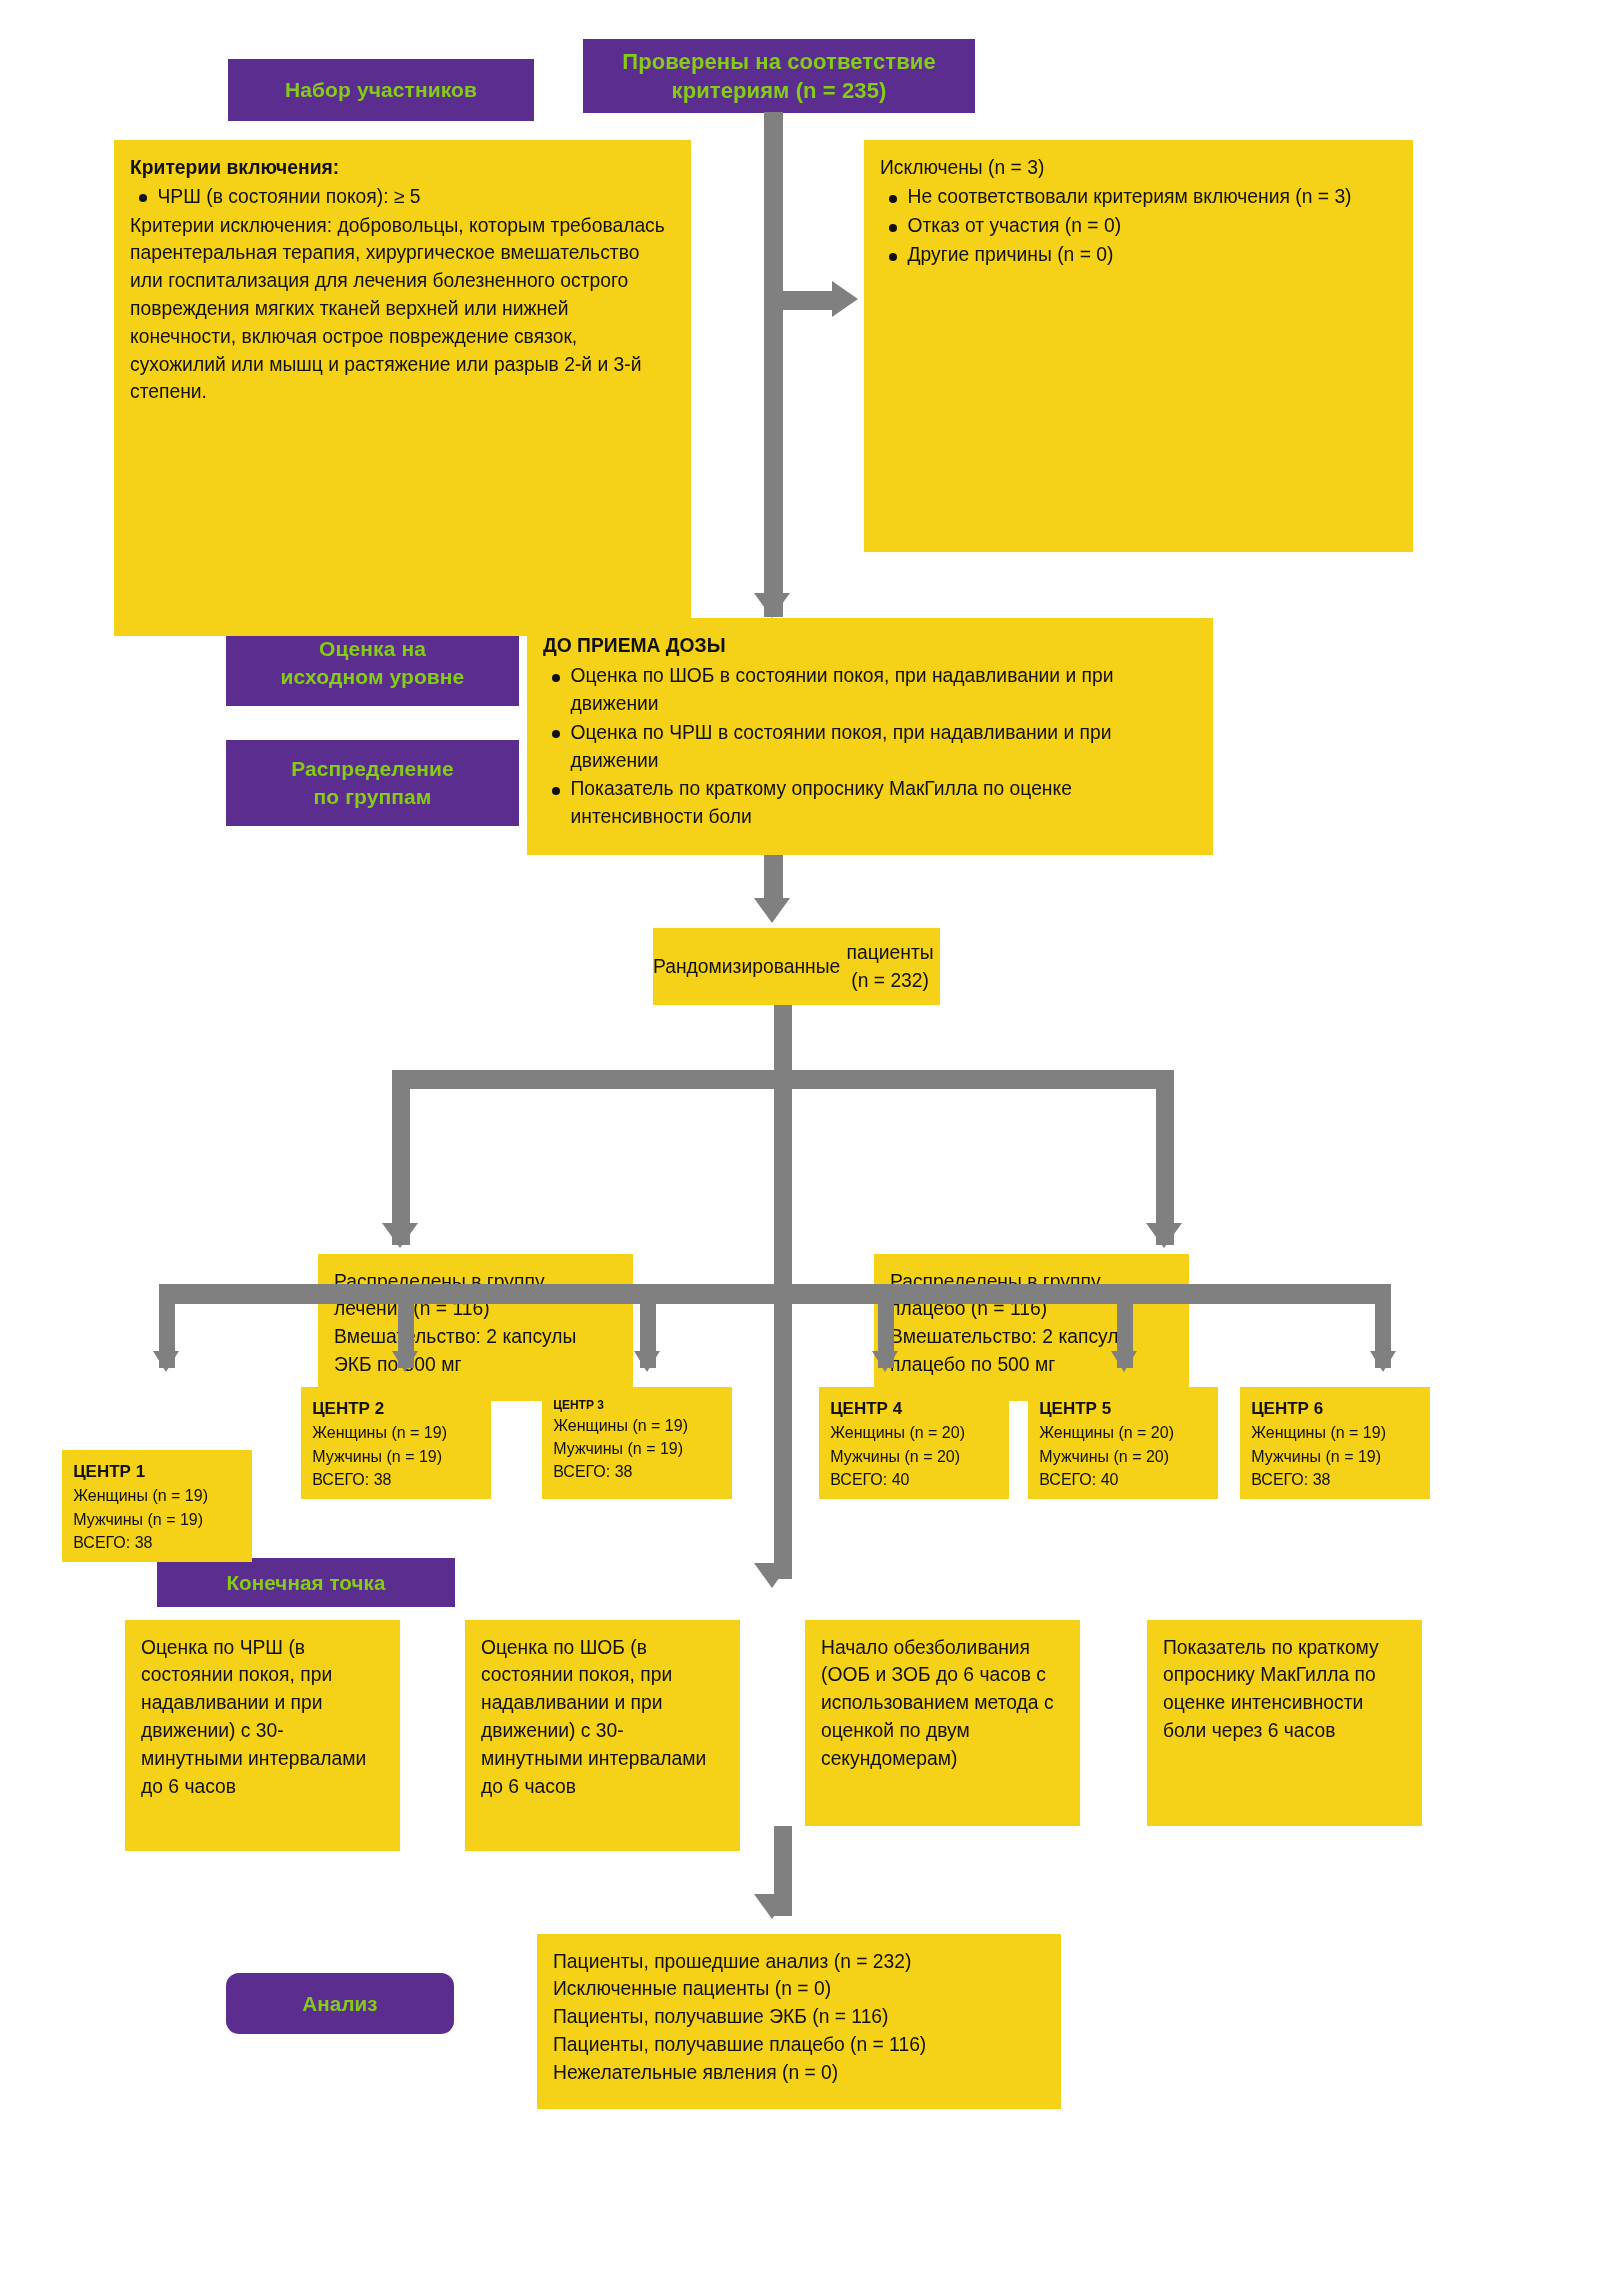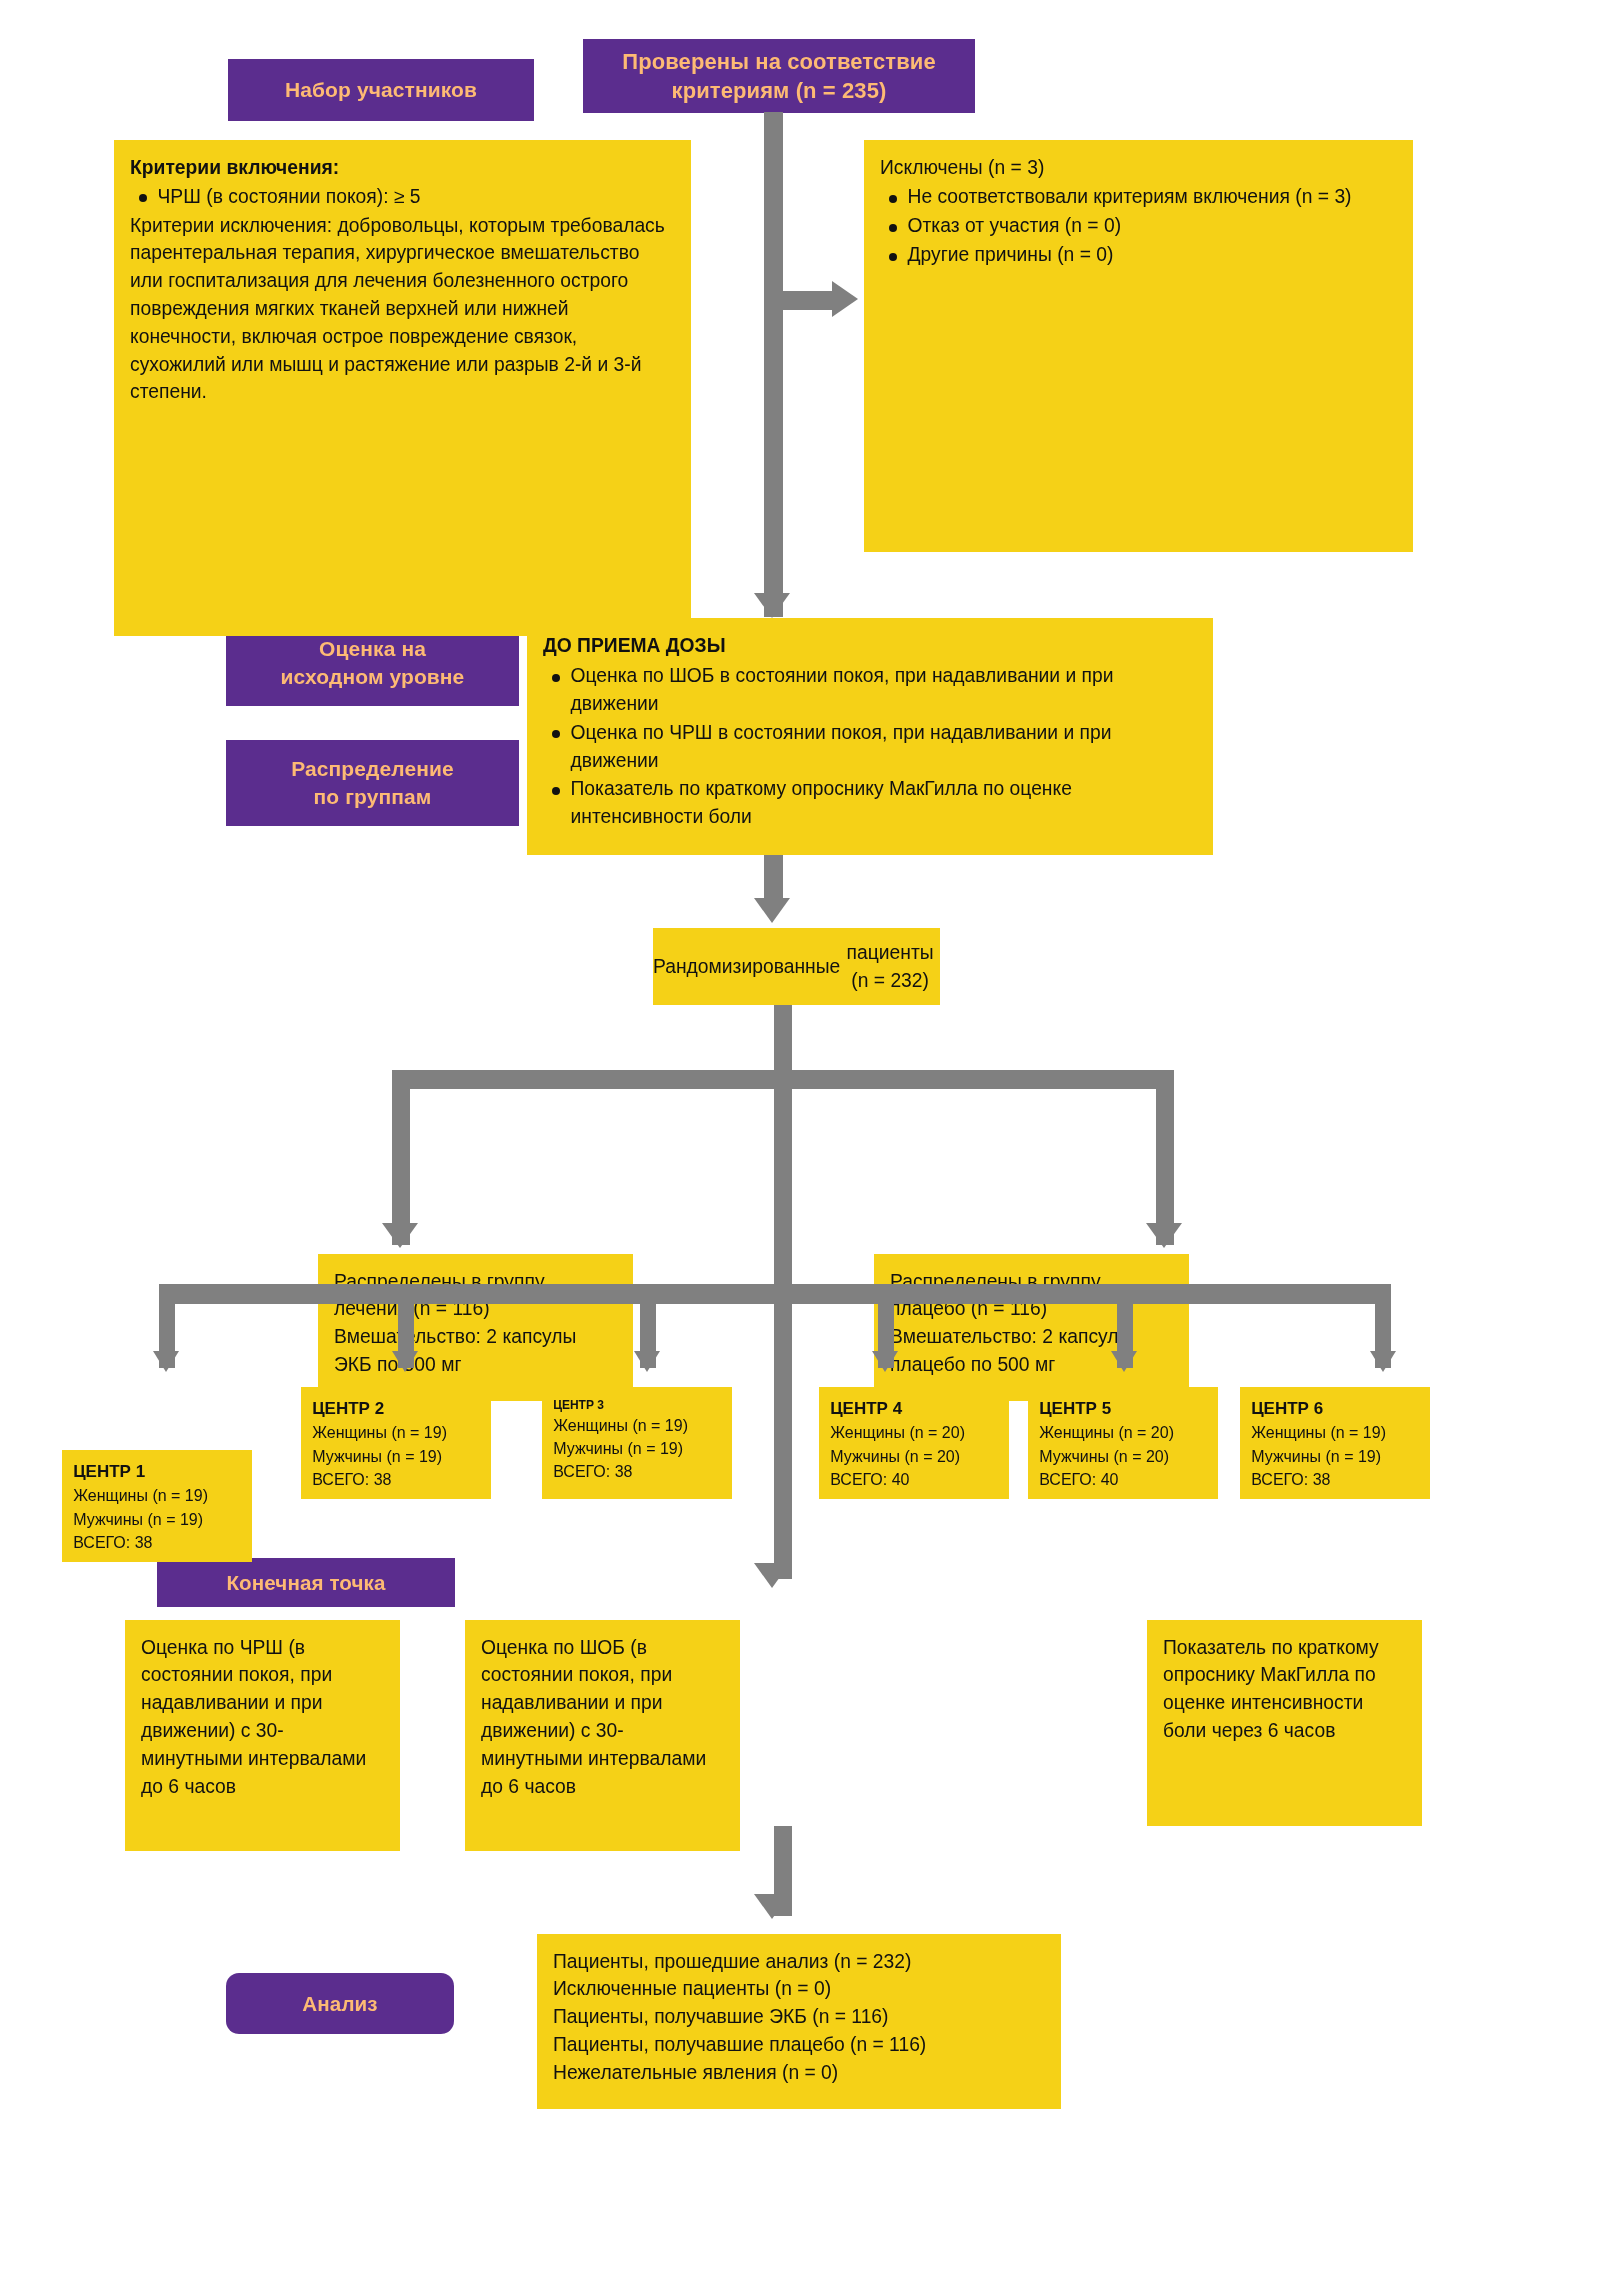--- a/index.html
+++ b/index.html
@@ -15,21 +15,21 @@
     background: #ffffff;
     overflow: hidden;
   }
   
   .box {
     position: absolute;
     overflow: hidden;
   }
   .purple {
     background: #5b2d8e;
-    color: #fdba74;
+    color: #84cc16;
     font-weight: bold;
     display: flex;
     align-items: center;
     justify-content: center;
     text-align: center;
     line-height: 1.32;
     letter-spacing: 0.1px;
   }
   .yellow {
     background: #f5d117;
@@ -243,20 +243,23 @@
   <div class="arrowdown" style="left:754px; top:1563px;"></div>
 
   <div class="box yellow pad" style="left:125px; top:1620px; width:275px; height:231px; font-size:19.3px;">
     <span>Оценка по ЧРШ (в состоянии покоя, при надавливании и при движении) с 30-минутными интервалами до 6 часов</span>
   </div>
 
   <div class="box yellow pad" style="left:465px; top:1620px; width:275px; height:231px; font-size:19.3px;">
     <span>Оценка по ШОБ (в состоянии покоя, при надавливании и при движении) с 30-минутными интервалами до 6 часов</span>
   </div>
 
+  <div class="box yellow pad" style="left:805px; top:1620px; width:275px; height:206px; font-size:19.3px;">
+    <span>Начало обезболивания (ООБ и ЗОБ до 6 часов с использованием метода с оценкой по двум секундомерам)</span>
+  </div>
 
   <div class="box yellow pad" style="left:1147px; top:1620px; width:275px; height:206px; font-size:19.3px;">
     <span>Показатель по краткому опроснику МакГилла по оценке интенсивности боли через 6 часов</span>
   </div>
 
   <div class="conn" style="left:774px; top:1826px; width:17.5px; height:90px;"></div>
   <div class="arrowdown" style="left:754px; top:1894px;"></div>
 
   <div class="box yellow pad" style="left:537px; top:1934px; width:524px; height:175px; font-size:19.3px;">
     <span class="line">Пациенты, прошедшие анализ (n = 232)</span>

